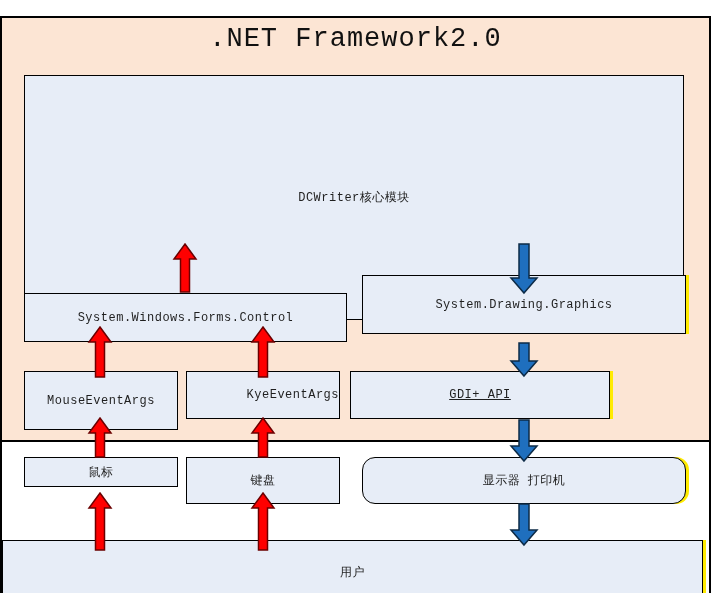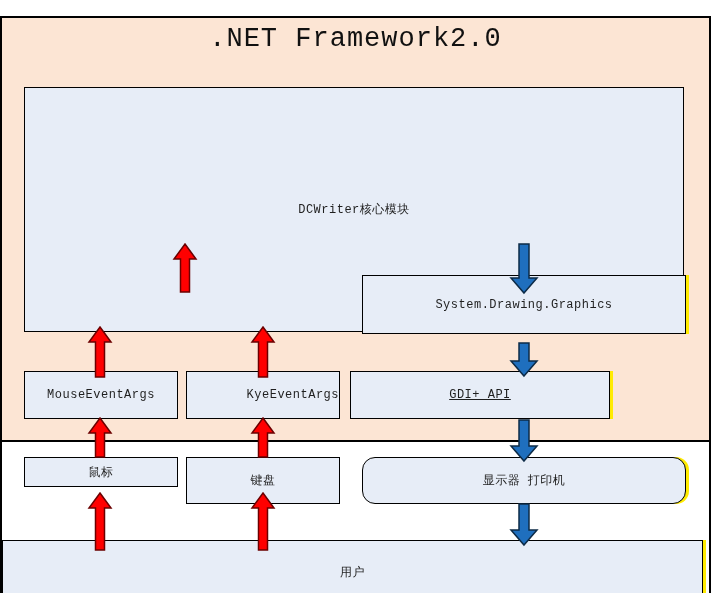--- a/index.html
+++ b/index.html
@@ -30,24 +30,24 @@
     position:absolute;
     background:#E7EDF7;
     border:1px solid #000;
     box-sizing:border-box;
     display:flex;align-items:center;justify-content:center;
     font-size:12px;color:#1f1f1f;
     white-space:nowrap;
     letter-spacing:0.5px;
   }
   .yellow-edge{ box-shadow:3px 0 0 0 #FFEB00; }
-  .dcwriter{ left:22px; top:69px;  width:660px; height:245px; }
+  .dcwriter{ left:22px; top:57px;  width:660px; height:245px; }
   .swfc    { left:22px; top:275px; width:323px; height:49px; }
   .sdg     { left:360px;top:257px; width:324px; height:59px; }
-  .margs   { left:22px; top:353px; width:154px; height:48px; }
+  .margs   { left:22px; top:353px; width:154px; height:59px; }
   .kargs   { left:184px;top:353px; width:154px; height:48px;justify-content:flex-end; }
   .gdi     { left:348px;top:353px; width:260px; height:48px;text-decoration:underline; }
   .mouse   { left:22px; top:439px; width:154px; height:30px; }
   .keybd   { left:184px;top:439px; width:154px; height:47px; }
   .display { left:360px;top:439px; width:324px; height:47px;border-radius:13px; }
   .user    { left:0px;  top:522px; width:701px; height:64px;font-family:Liberation Serif, serif; }
   #arrows-layer{
     position:absolute;left:0;top:0;width:707px;height:589px;
     pointer-events:none;
   }
@@ -58,20 +58,23 @@
 <div id="canvas">
 
   <div class="framework"></div>
 
   <div class="title">.NET Framework2.0</div>
 
   <div class="box dcwriter">
     <span>DCWriter核心模块</span>
   </div>
 
+  <div class="box swfc">
+    <span>System.Windows.Forms.Control</span>
+  </div>
 
   <div class="box sdg yellow-edge">
     <span>System.Drawing.Graphics</span>
   </div>
 
   <div class="box margs">
     <span>MouseEventArgs</span>
   </div>
 
   <div class="box kargs">

